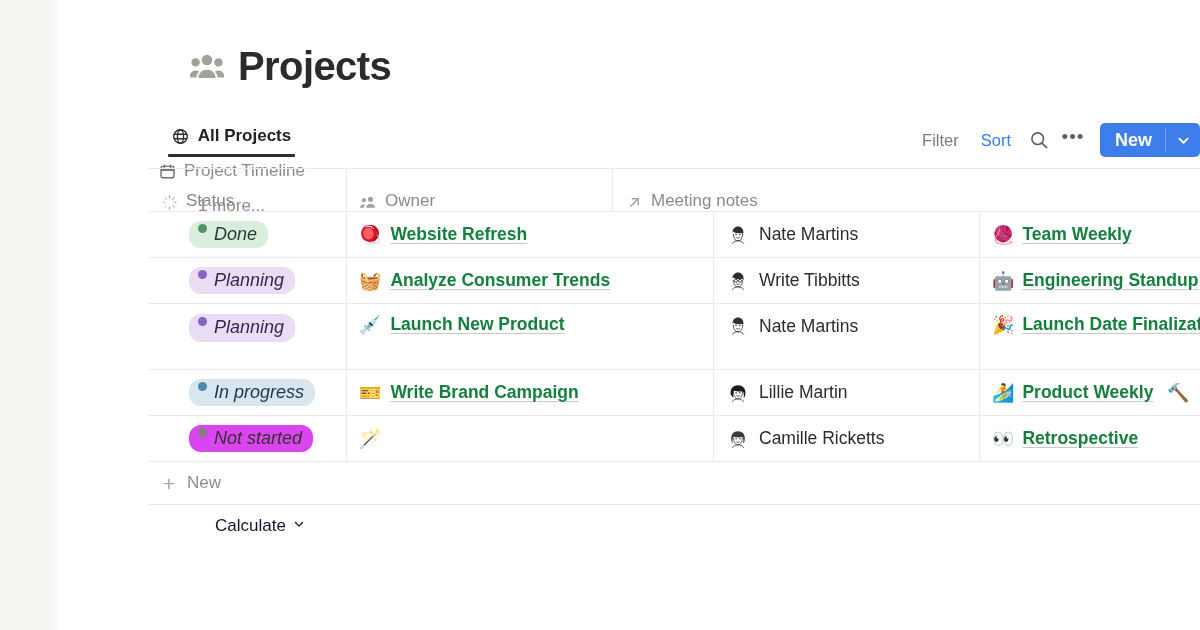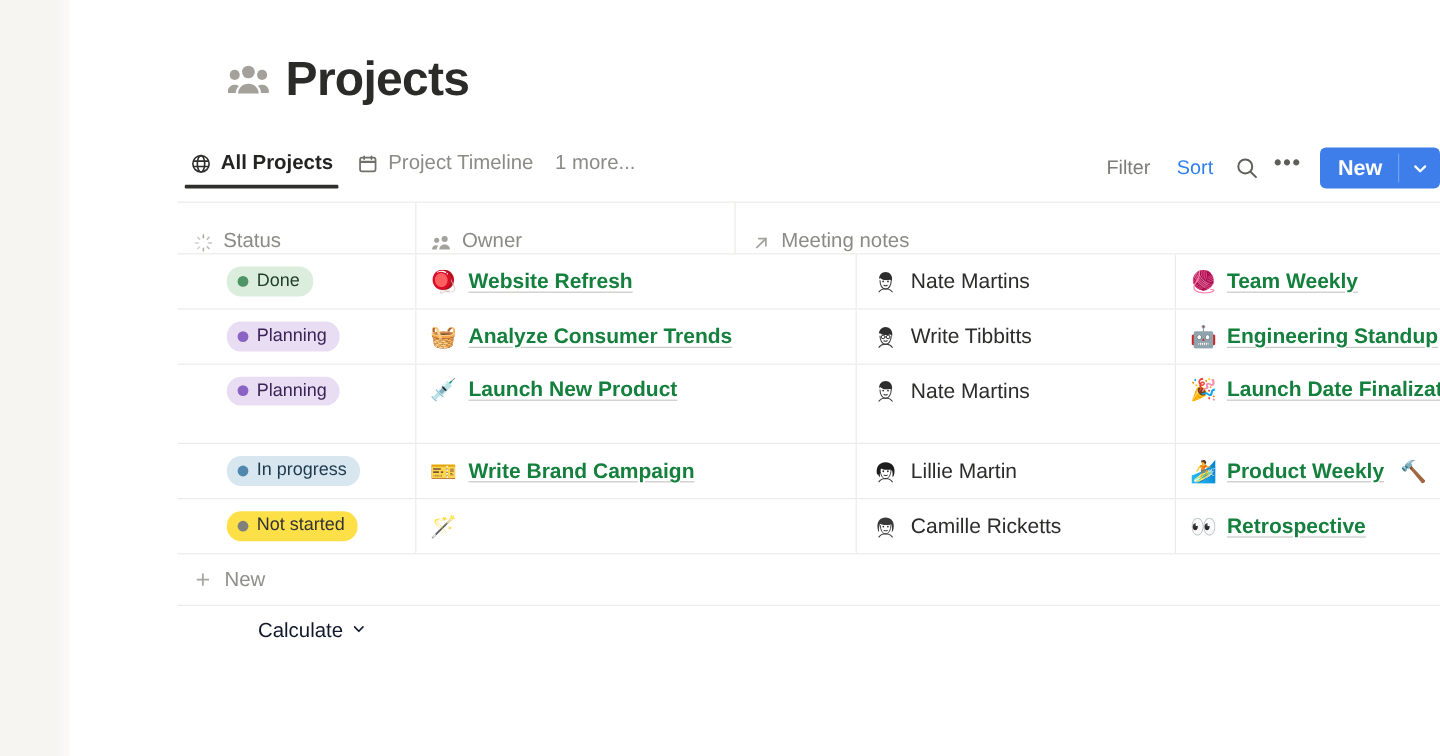--- a/index.html
+++ b/index.html
@@ -72,20 +72,21 @@
     top: 122px;
     right: 0;
     height: 38px;
     display: flex;
     align-items: flex-start;
   }
   .tabs {
     display: flex;
     align-items: center;
     gap: 0px;
+    flex-direction: column;
   }
   .tab {
     display: flex;
     align-items: center;
     gap: 8px;
     padding: 4px 10px 11px 10px;
     font-size: 17px;
     color: #8b8b87;
     white-space: nowrap;
     position: relative;
@@ -237,28 +238,28 @@
     color: #a3a29d;
     letter-spacing: -0.5px;
   }
 
   .row.data .cell { height: 45px; }
   .row.data.tall .cell { height: 65px; align-items: flex-start; padding-top: 10px; }
 
   
   .pill {
     display: inline-flex;
-    align-items: center;
     gap: 7px;
     border-radius: 12px;
     padding: 3px 11px 4px 9px;
-    font-size: 15px;
+    font-size: 18px;
     line-height: 1.15;
     white-space: nowrap;
     margin-left: 29px;
+    font-style: italic;
   }
   .pill .dot {
     width: 9px;
     height: 9px;
     border-radius: 50%;
     flex: 0 0 9px;
   }
 
   
   .namecell { display: flex; align-items: center; gap: 9px; }
@@ -615,21 +616,21 @@
             </span>
             <span class="chip">
               <span class="emoji">🔨</span>
             </span>
           </span>
         </div>
       </div>
 
       <div class="row data">
         <div class="cell c-status">
-          <span class="pill" style="background: #fde047; color: rgb(51, 51, 50);">
+          <span class="pill" style="background: #d946ef; color: rgb(51, 51, 50);">
             <span class="dot" style="background: rgb(128, 128, 124);"></span>
             <span>Not started</span>
           </span>
         </div>
         <div class="cell c-name">
           <span class="namecell">
             <span class="emoji">🪄</span>
           </span>
         </div>
         <div class="cell c-owner">

